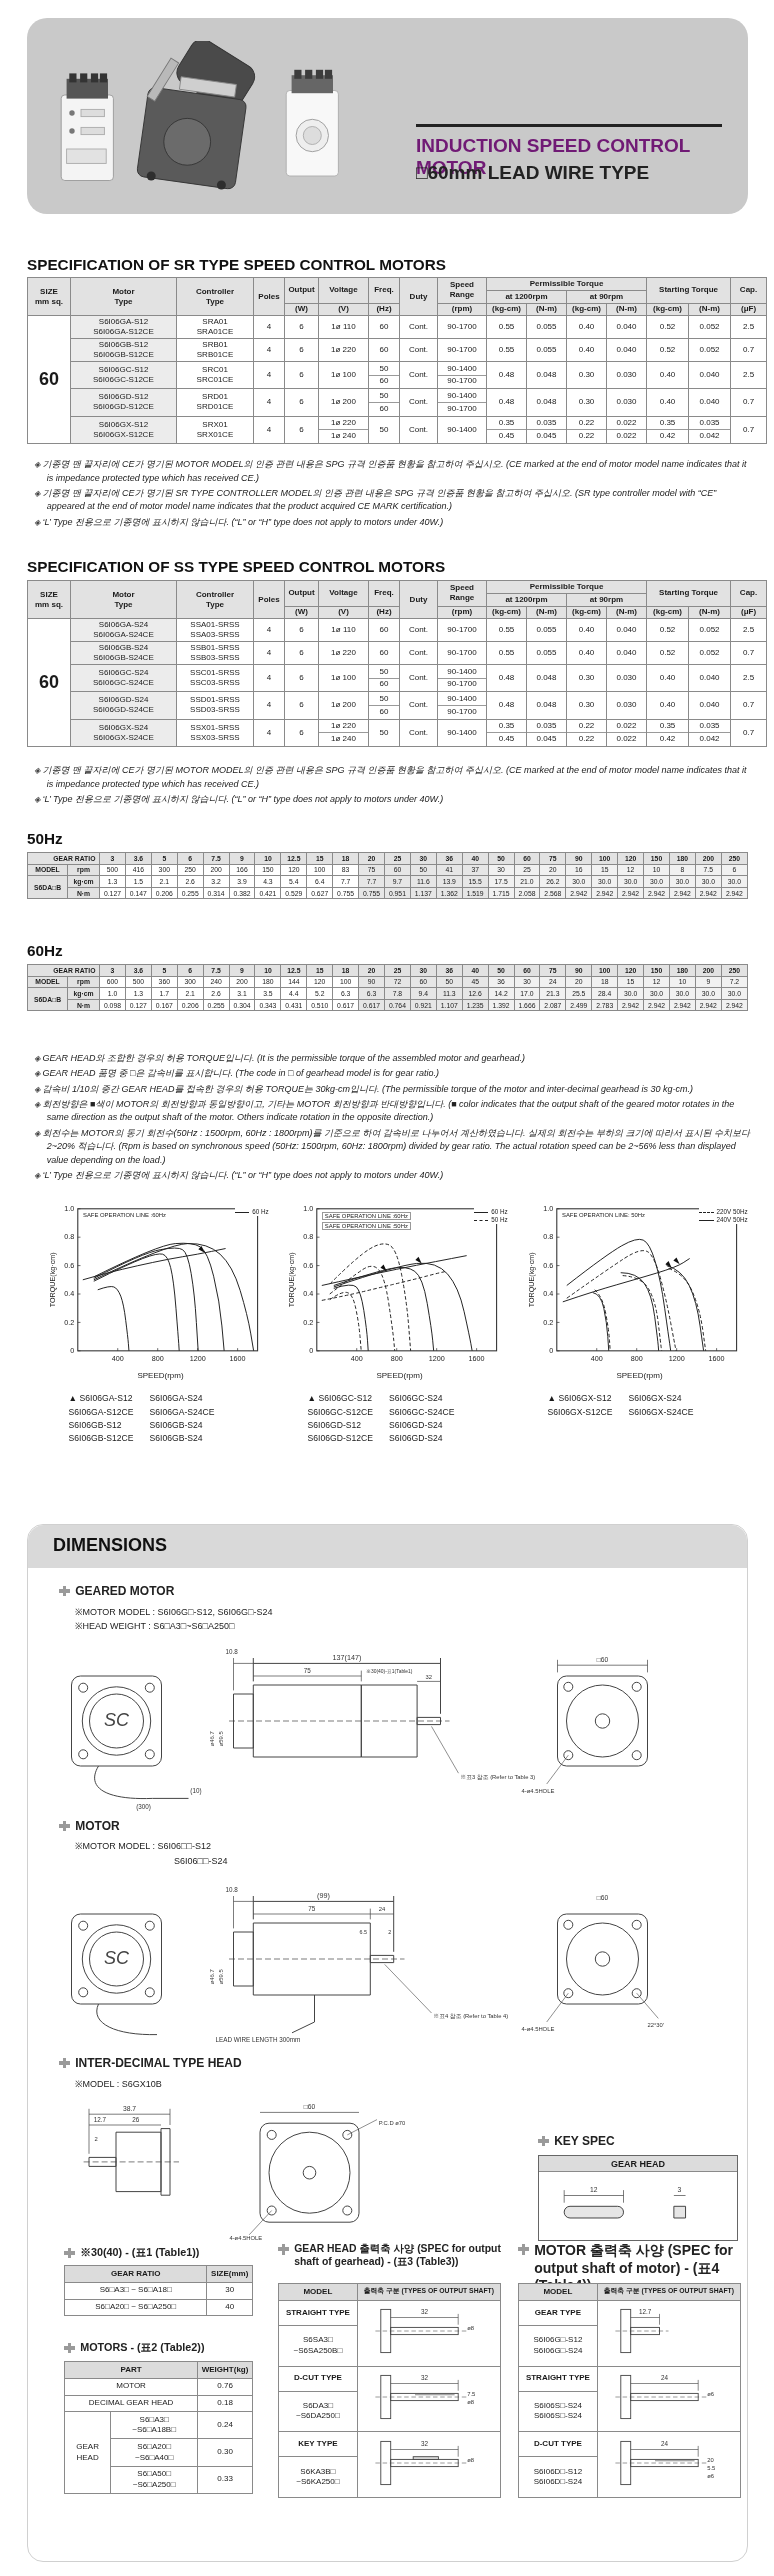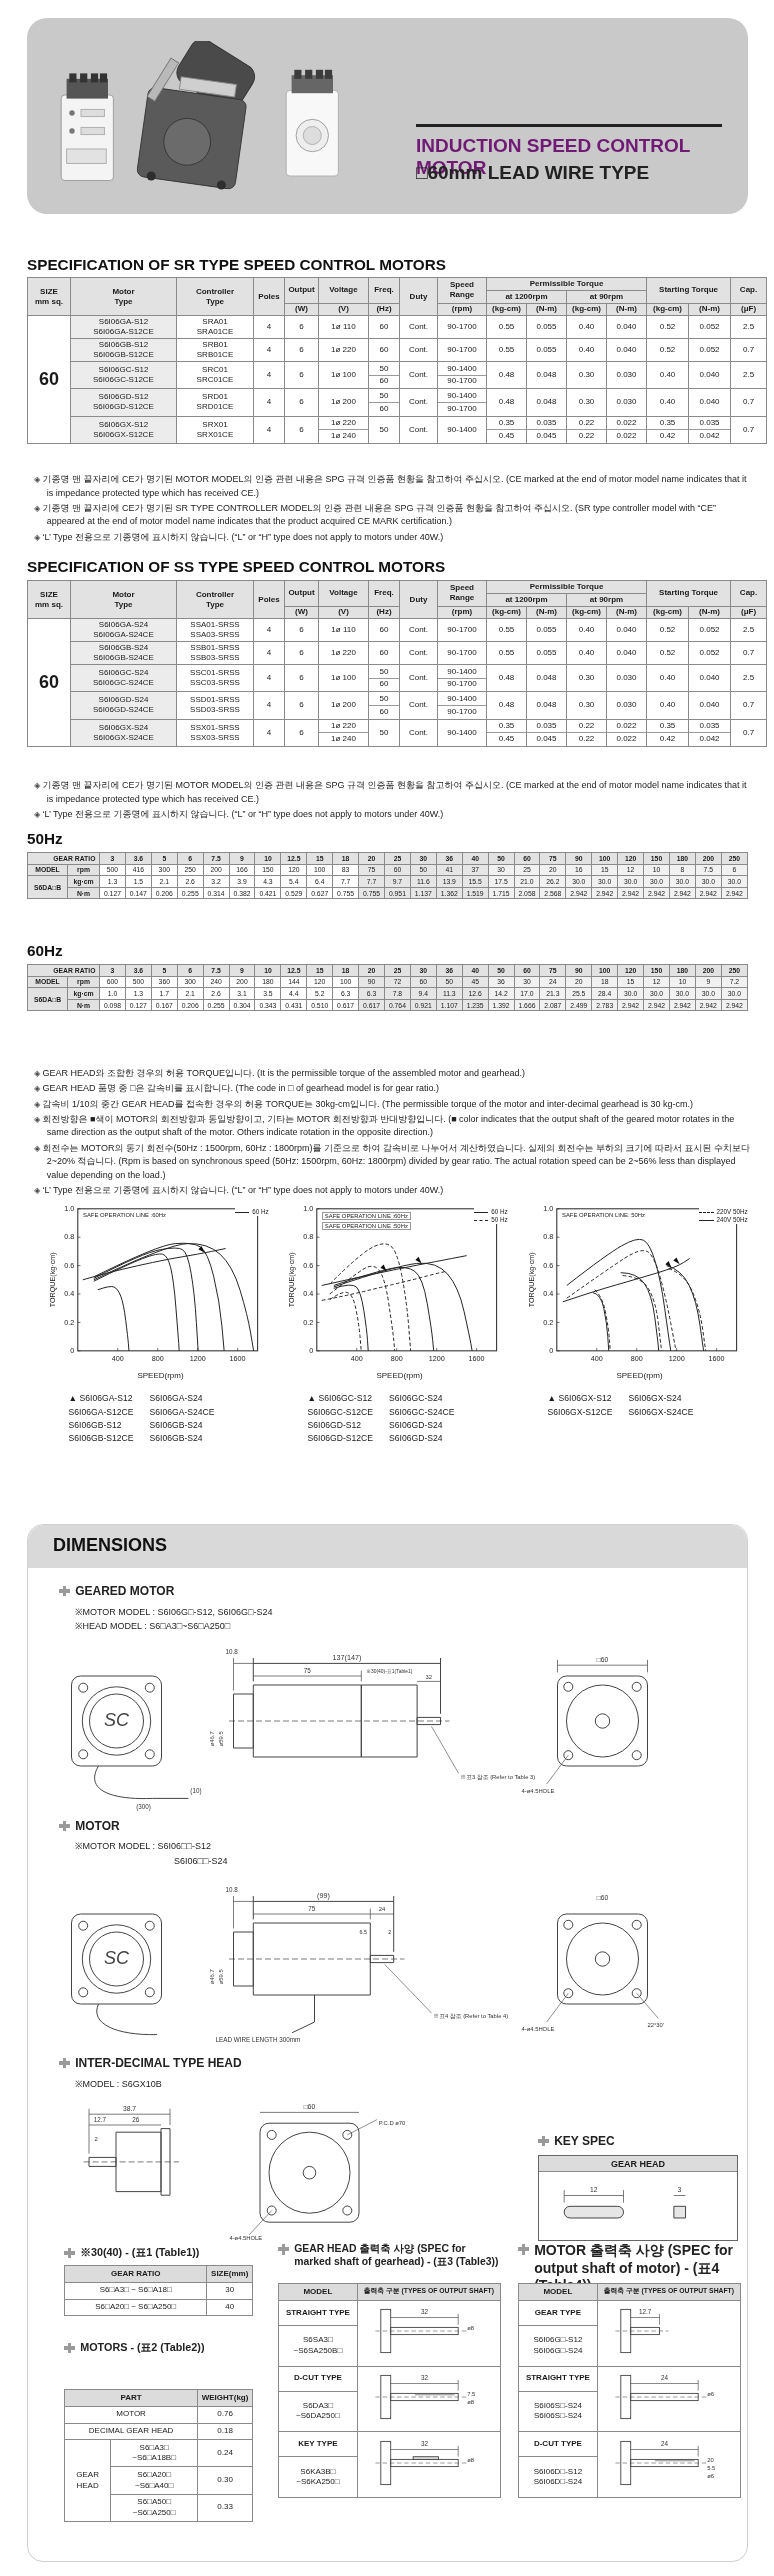--- a/index.html
+++ b/index.html
@@ -12,21 +12,21 @@
   .hero-sub1{position:absolute;left:389px;top:117px;font-size:19px;font-weight:bold;color:#701a75;}
   .hero-sub2{position:absolute;left:389px;top:144px;font-size:19px;font-weight:bold;color:#222;}
   .sec-title{font-size:15.3px;font-weight:bold;color:#111;}
   
   table.spec{border-collapse:collapse;width:721px;table-layout:fixed;font-size:8px;border:1.8px solid #555;}
   table.spec th,table.spec td{border:0.9px solid #8a8a8a;text-align:center;padding:0.9px 0;line-height:1.25;}
   table.spec th{background:#e2e2e2;font-weight:bold;}
   table.spec td.motor{background:#ececec;}
   .stk div+div{border-top:0.9px solid #9a9a9a;}
   .stk div{padding:0.9px 0;}
-  ul.notes{margin:15px 0 0 0;padding:0 0 0 7.2px;list-style:none;font-size:9px;line-height:1.5;color:#222;width:717px;}
+  ul.notes{margin:0 0 0 0;padding:0 0 0 7.2px;list-style:none;font-size:9px;line-height:1.5;color:#222;width:717px;font-style:italic;}
   ul.notes li{padding-left:12.6px;text-indent:-12.6px;margin-bottom:1.8px;}
   ul.notes li:before{content:"◈ ";font-size:8px;color:#444;}
   
   table.gear{border-collapse:collapse;width:721px;table-layout:fixed;font-size:6.8px;border:1.8px solid #555;}
   table.gear th,table.gear td{border:0.9px solid #8a8a8a;text-align:center;padding:1.8px 0;}
   table.gear th{background:#e2e2e2;font-weight:bold;}
   table.gear td.sh1{background:#e6e6e6;}
   table.gear td.sh2{background:#f1f1f1;}
   th.diag{background:#e2e2e2 linear-gradient(to bottom right,transparent calc(50% - 0.5px),#777 calc(50% - 0.5px),#777 calc(50% + 0.5px),transparent calc(50% + 0.5px));}
   
@@ -1000,21 +1000,21 @@
 <div class="abs dimcard">
   <div class="dimbar">
     <div class="t">DIMENSIONS</div>
   </div>
 
   <div class="abs sub-h" style="left:31px;top:59px">
     <span class="cross"></span>
     <span>GEARED MOTOR</span>
   </div>
   <div class="abs model-line" style="left:47px;top:81px">※MOTOR MODEL : S6I06G□-S12, S6I06G□-S24</div>
-  <div class="abs model-line" style="left:47px;top:95px">※HEAD MODEL : S6□A3□~S6□A250□</div>
+  <div class="abs model-line" style="left:47px;top:95px">※HEAD WEIGHT : S6□A3□~S6□A250□</div>
   <svg class="abs draw" style="left:25px;top:115px" width="667" height="171" viewBox="0 0 740 190" fill="none" stroke="#444" stroke-width="1">
     <rect x="20" y="40" width="100" height="100" rx="10"></rect>
     <circle cx="70" cy="90" r="38"></circle>
       <circle cx="70" cy="90" r="30"></circle>
     <circle cx="33" cy="53" r="5"></circle>
       <circle cx="107" cy="53" r="5"></circle>
       <circle cx="33" cy="127" r="5"></circle>
       <circle cx="107" cy="127" r="5"></circle>
     <text x="70" y="96" font-size="20" font-style="italic" fill="#444" stroke="none" text-anchor="middle">SC</text>
     <path d="M50,140 C35,165 60,178 110,176 L150,176"></path>
@@ -1188,21 +1188,21 @@
             <td>40</td>
           </tr>
         </tbody>
       </table>
     </div>
 
   <div class="abs sub-h" style="left:36px;top:816px;font-size:10.8px">
     <span class="cross"></span>
     <span>MOTORS - (표2 (Table2))</span>
   </div>
-  <div class="abs" style="left:36px;top:864px" id="tbl2">
+  <div class="abs" style="left:36px;top:836px" id="tbl2">
       <table class="dimtbl" style="width:189px">
   <tbody>
           <tr>
             <th colspan="2" style="width:135px">PART</th>
             <th>WEIGHT(kg)</th>
           </tr>
           <tr>
             <td colspan="2">MOTOR</td>
             <td>0.76</td>
           </tr>
@@ -1222,21 +1222,21 @@
           <tr>
             <td>S6□A50□<br>~S6□A250□</td>
             <td>0.33</td>
           </tr>
         </tbody>
       </table>
     </div>
 
   <div class="abs sub-h" style="left:250px;top:717px;font-size:10.4px;width:225px;line-height:1.25;align-items:flex-start">
     <span class="cross" style="margin-top:1.8px;flex:none"></span>
-    <span>GEAR HEAD 출력축 사양 (SPEC for marked shaft of gearhead) - (표3 (Table3))</span>
+    <span>GEAR HEAD 출력축 사양 (SPEC for output shaft of gearhead) - (표3 (Table3))</span>
   </div>
   <div class="abs" style="left:250px;top:758px" id="tbl3">
       <table class="dimtbl" style="width:223px">
    <tbody>
           <tr>
             <th style="width:79px">MODEL</th>
             <th style="font-size:6.8px">출력축 구분 (TYPES OF OUTPUT SHAFT)</th>
           </tr>
           <tr>
             <td style="font-weight:bold">STRAIGHT TYPE</td>

